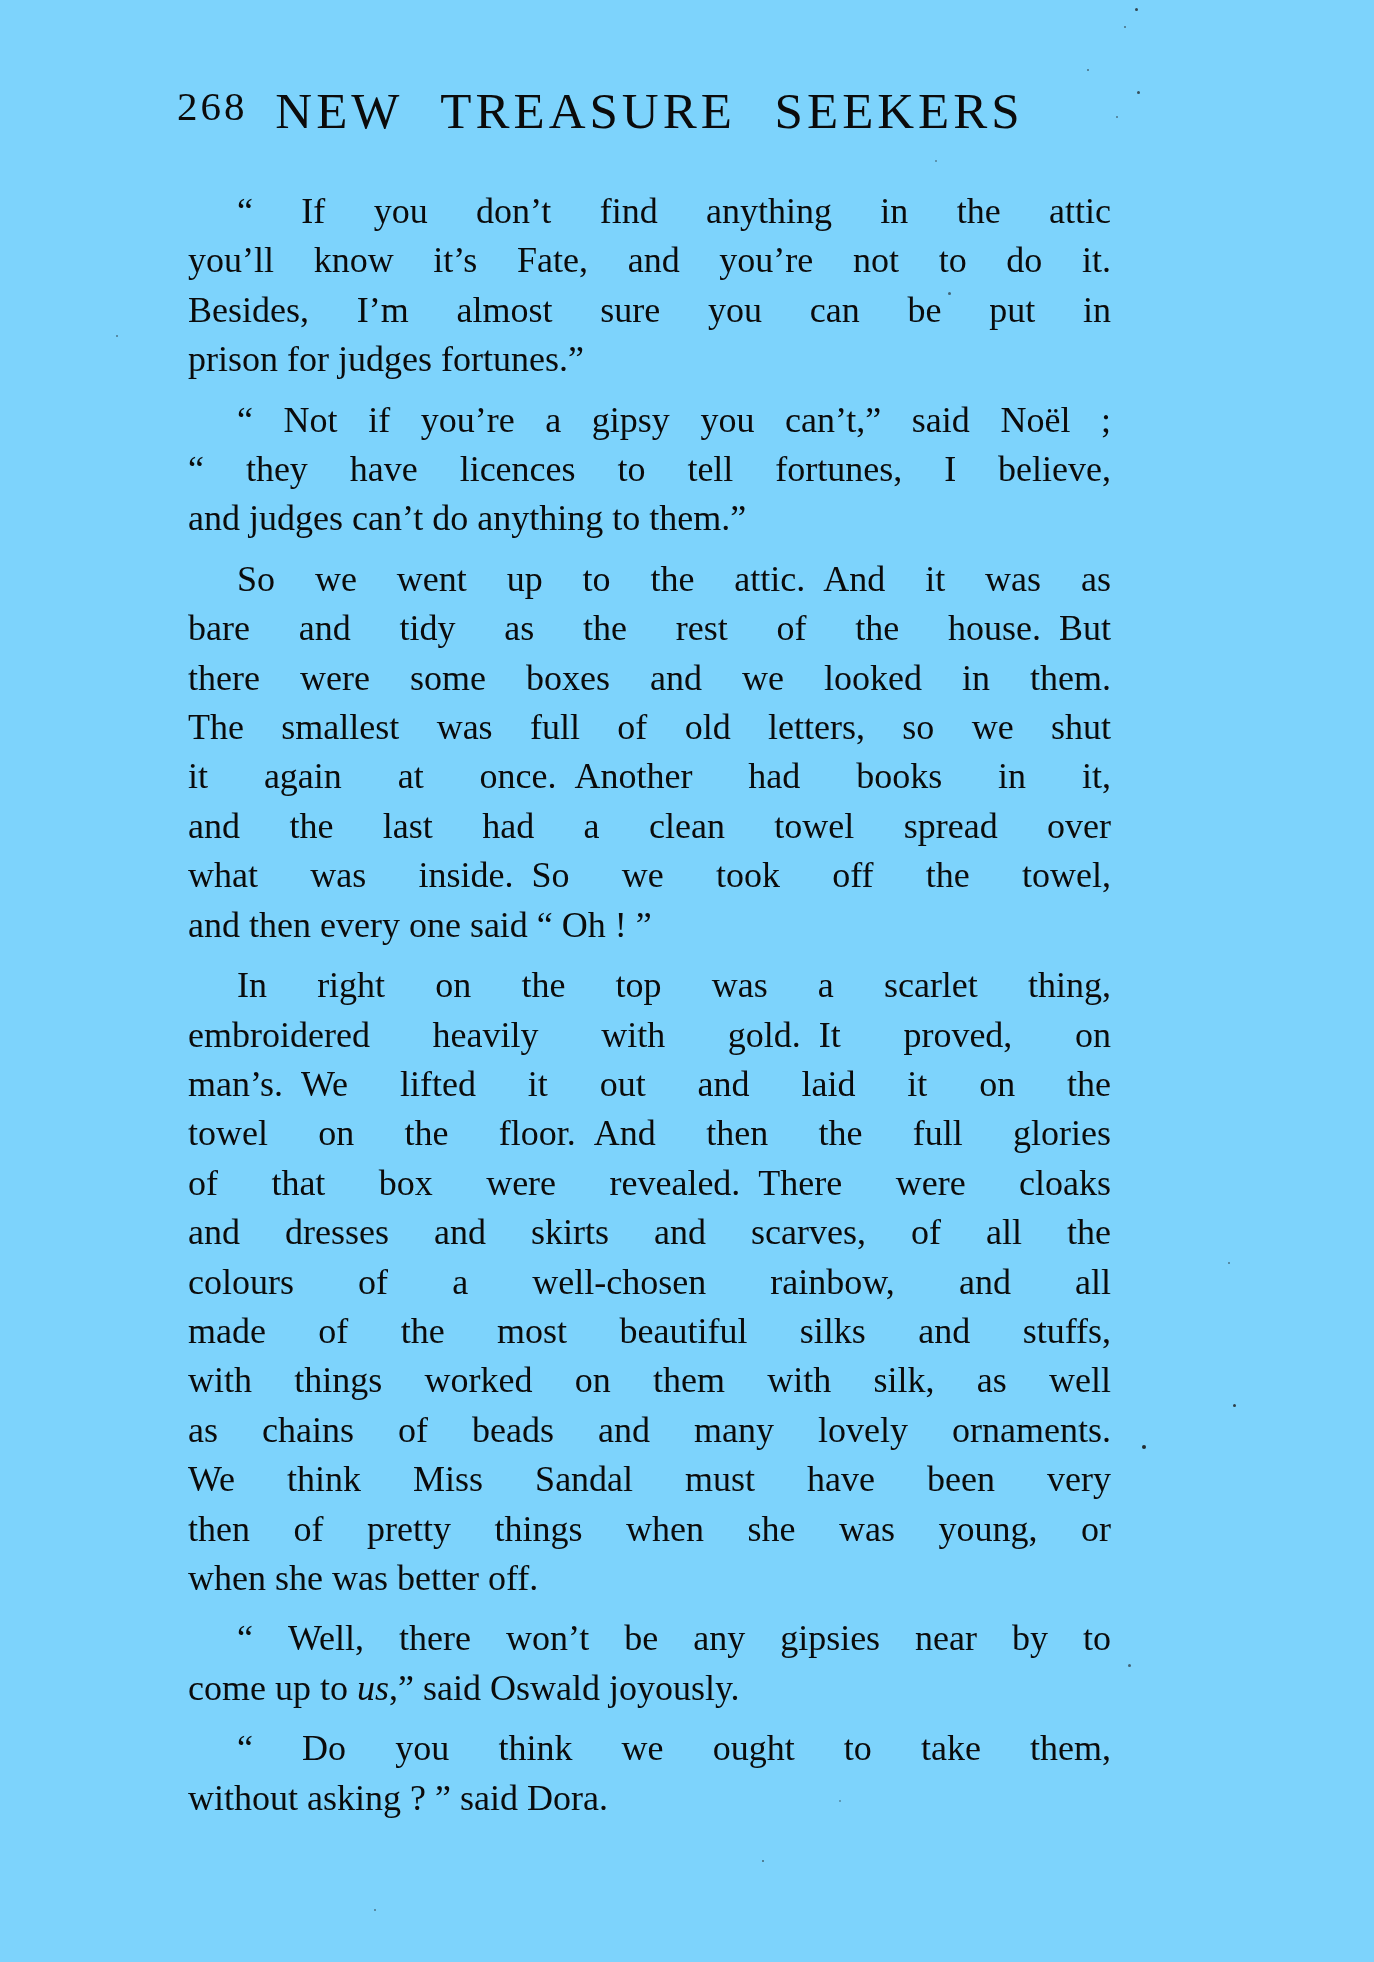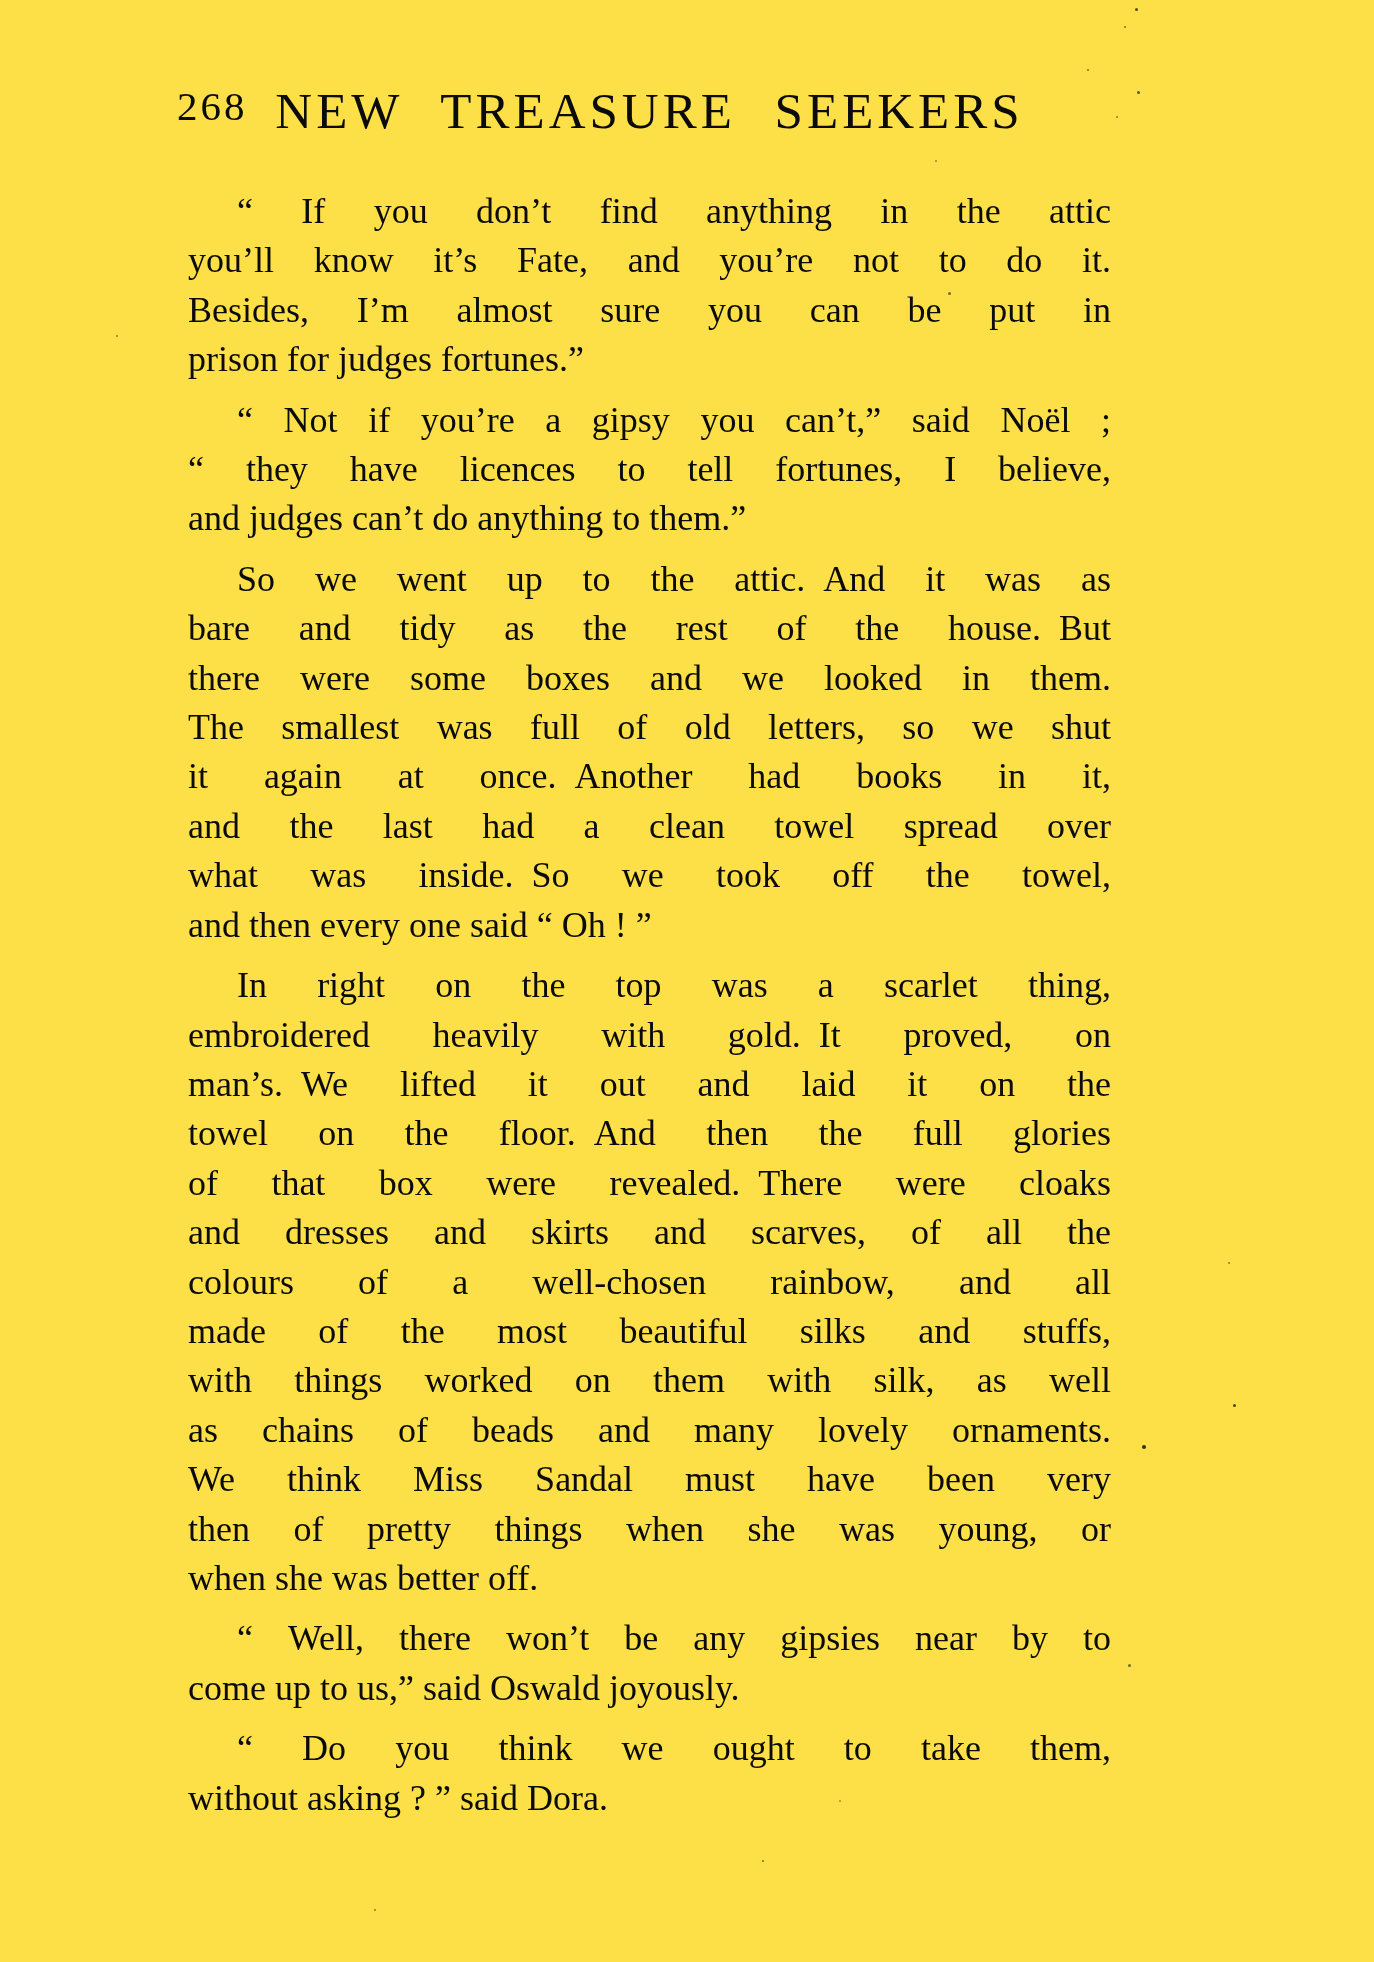--- a/index.html
+++ b/index.html
@@ -1,20 +1,20 @@
 <!DOCTYPE html>
 <html><head>
 <meta charset="utf-8">
 <style>
   html, body { margin: 0; padding: 0; background: #ffffff; }
   .page {
     position: relative;
     width: 1374px;
     height: 1962px;
-    background: #fde047;
+    background: #7dd3fc;
     font-family: "Liberation Serif", serif;
     color: #0b0b0b;
     overflow: hidden;
   }
   .running-head {
     position: absolute;
     left: 177px;
     top: 82px;
     width: 945px;
     height: 50px;
@@ -44,21 +44,21 @@
     font-size: 36px;
     line-height: 49.4px;
   }
   .paragraph { margin: 11px; }
   .line {
     text-align: justify;
     text-align-last: justify;
   }
   .line.indent { padding-left: 49px; }
   .line.para-end { text-align-last: left; }
-  .it { }
+  .it { font-style: italic; }
   .speck {
     position: absolute;
     background: #1a1a1a;
     border-radius: 50%;
   }
 </style>
 </head>
 <body>
 
 <div class="page">

